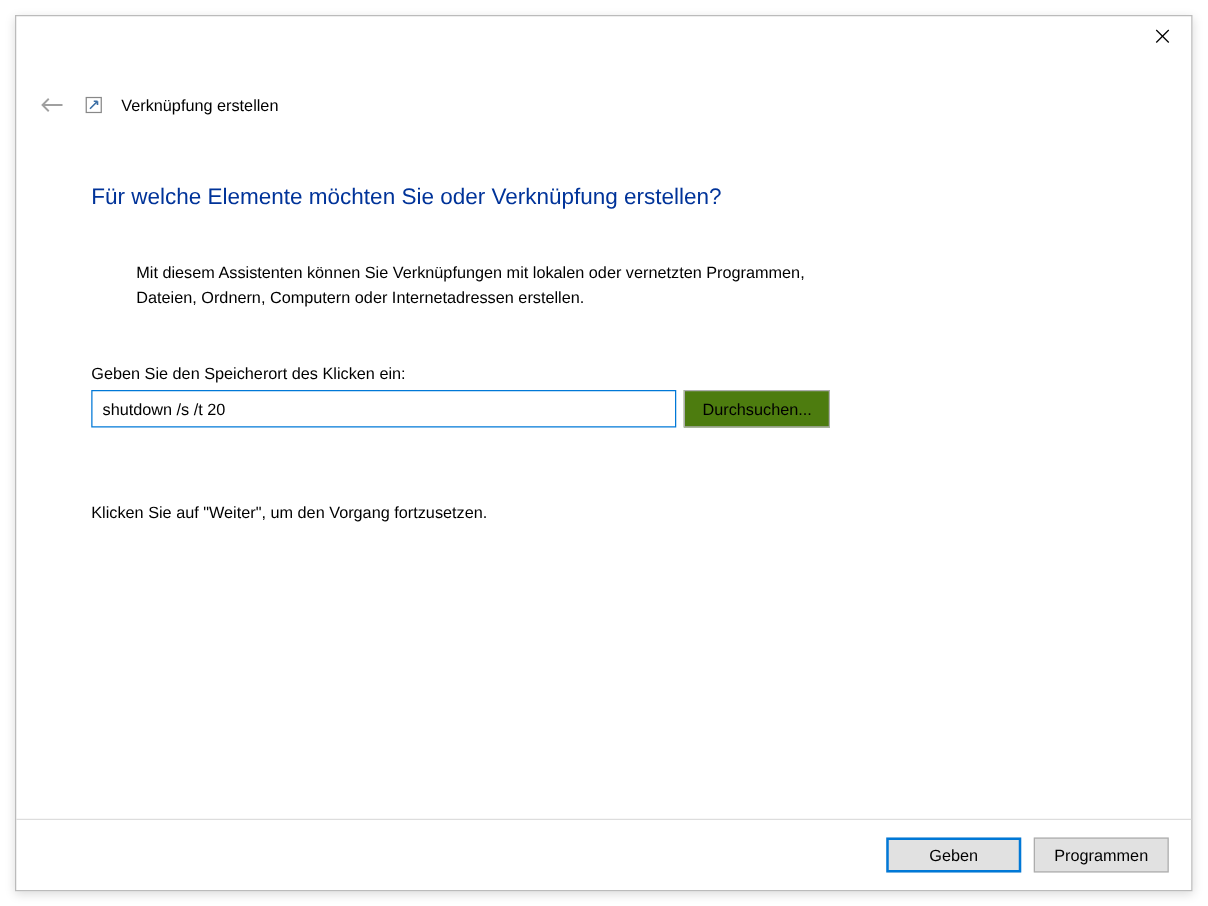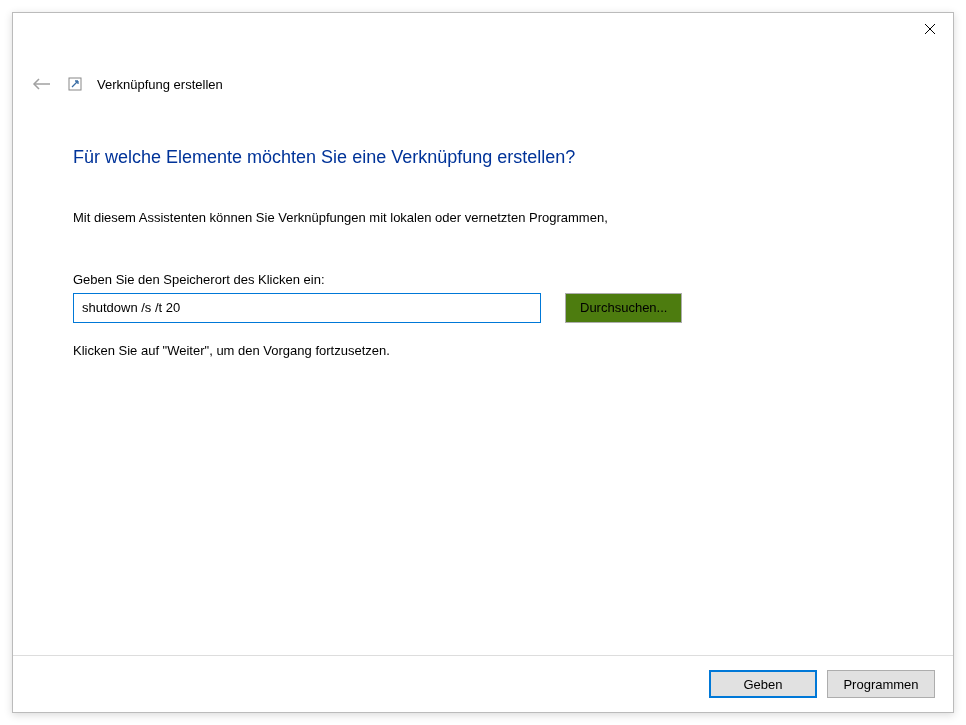--- a/index.html
+++ b/index.html
@@ -76,30 +76,31 @@
     color: #003399;
     margin: 0 0 40px 0;
     font-weight: 400;
   }
   .description {
     font-size: 13px;
     color: #000;
     line-height: 1.5;
     margin-bottom: 44px;
     max-width: 600px;
+    margin-left: 36px;
   }
   .field-label {
     font-size: 13px;
     margin-bottom: 6px;
   }
   .input-row {
     display: flex;
     align-items: center;
-    gap: 24px;
-    margin-bottom: 20px;
+    gap: 6px;
+    margin-bottom: 60px;
   }
   .path-input {
     width: 468px;
     height: 30px;
     border: 1px solid #0078d7;
     outline: none;
     padding: 0 8px;
     font-family: inherit;
     font-size: 13px;
     background: #fff;
@@ -161,24 +162,25 @@
     <div class="wizard-icon">
       <svg width="14" height="14" viewBox="0 0 14 14">
         <rect x="1" y="1" width="12" height="12" fill="#fff" stroke="#888" stroke-width="1"></rect>
         <path d="M4 10 L10 4 M10 4 L7 4 M10 4 L10 7" stroke="#3a6ea5" stroke-width="1.3" fill="none"></path>
       </svg>
     </div>
     <div class="wizard-title">Verknüpfung erstellen</div>
   </div>
 
   <div class="content">
-    <h1 class="headline">Für welche Elemente möchten Sie eine Verknüpfung erstellen?</h1>
+    <h1 class="headline">Für welche Elemente möchten Sie oder Verknüpfung erstellen?</h1>
 
     <div class="description">
       <span>Mit diesem Assistenten können Sie Verknüpfungen mit lokalen oder vernetzten Programmen,</span><br>
+      <span>Dateien, Ordnern, Computern oder Internetadressen erstellen.</span>
     </div>
 
     <div class="field-label">Geben Sie den Speicherort des Klicken ein:</div>
 
     <div class="input-row">
       <input type="text" class="path-input" value="shutdown /s /t 20" style="">
       <button class="browse-btn">Durchsuchen...</button>
     </div>
 
     <div class="hint">Klicken Sie auf "Weiter", um den Vorgang fortzusetzen.</div>

